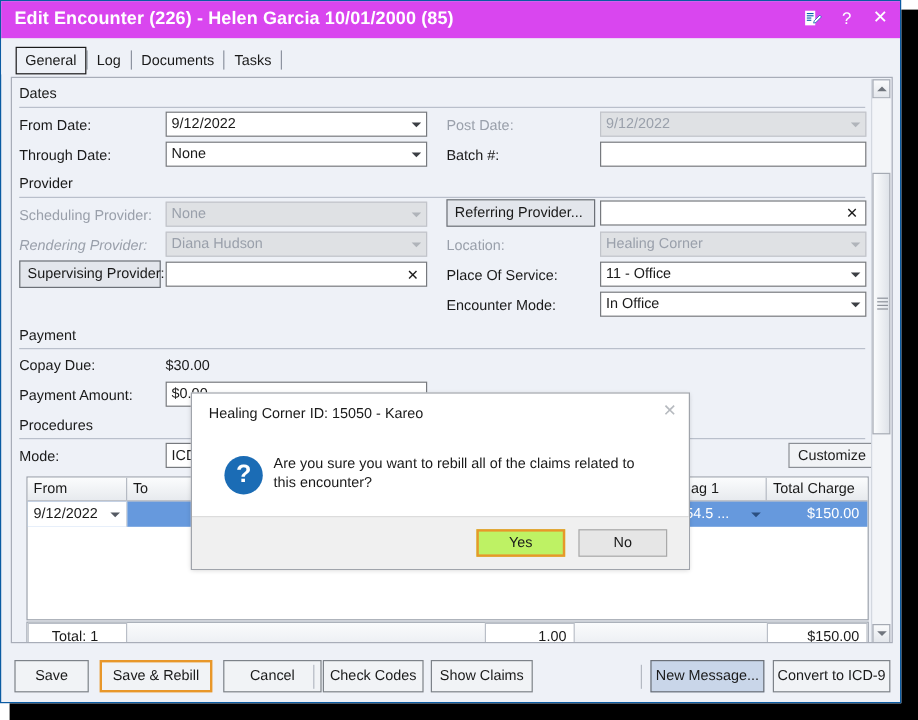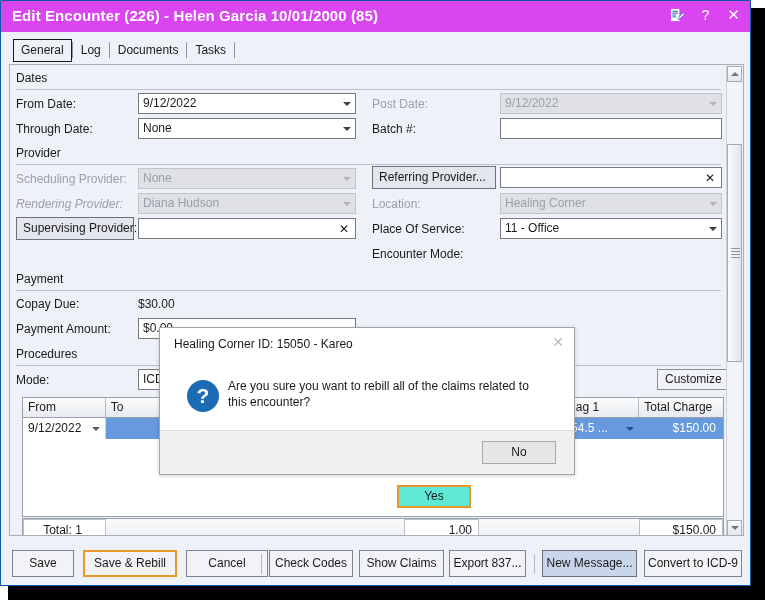--- a/index.html
+++ b/index.html
@@ -510,23 +510,22 @@
     font-size: 12px;
     background: #e6e6e6;
     border: 1px solid #a9a9a9;
     box-sizing: border-box;
     color: #1a1a1a;
     cursor: pointer;
   }
   .dlg-btn.yes {
     left: 237px;
     border: 2px solid #e8972a;
-    background: #5eead4;
+    background: #bef264;
     line-height: 19px;
-    margin-top: 44px;
   }
   .dlg-btn.no { left: 322px; }
 </style>
 </head>
 <body>
 
 <div id="app">
 
   <div class="window-shadow"></div>
   <div class="window-shadow-b"></div>
@@ -623,20 +622,24 @@
         <span class="clear-x">✕</span>
       </div>
 
       <div class="fld-label" style="left:362px; top:157px;">Place Of Service:</div>
       <div class="inp" style="left:490px; top:153px; width:222px;">
         <span>11 - Office</span>
         <span class="combo-arrow"></span>
       </div>
 
       <div class="fld-label" style="left:362px; top:182px;">Encounter Mode:</div>
+      <div class="inp" style="left:490px; top:178px; width:222px;">
+        <span>In Office</span>
+        <span class="combo-arrow"></span>
+      </div>
 
       <div class="section-title" style="left:6px; top:207px;">Payment</div>
       <div class="section-rule" style="left:6px; top:225px; width:705px;"></div>
 
       <div class="fld-label" style="left:6px; top:232px;">Copay Due:</div>
       <div class="static-val" style="left:128px; top:232px;">$30.00</div>
 
       <div class="fld-label" style="left:6px; top:257px;">Payment Amount:</div>
       <div class="inp" style="left:128px; top:253px; width:218px;">
         <span>$0.00</span>
@@ -704,21 +707,20 @@
 
     </div>
 
     <div class="footer">
       <div class="fbtn" style="left:11px; width:62px;">Save</div>
       <div class="fbtn highlight" style="left:82px; width:94px;">Save &amp; Rebill</div>
       <div class="fbtn" style="left:185px; width:82px;">Cancel</div>
       <div class="fsep" style="left:260px;"></div>
       <div class="fbtn" style="left:358px; width:85px;">Show Claims</div>
       <div class="fbtn" style="left:268px; width:84px;">Check Codes</div>
-      <div class="fbtn" style="left:448px; width:77px;">Export 837...</div>
       <div class="fsep" style="left:533px;"></div>
       <div class="fbtn focused" style="left:541px; width:95px;">New Message...</div>
       <div class="fbtn" style="left:643px; width:98px;">Convert to ICD-9</div>
     </div>
 
   </div>
 
   <div class="dlg">
     <div class="dlg-title">Healing Corner ID: 15050 - Kareo</div>
     <div class="dlg-close">✕</div>

